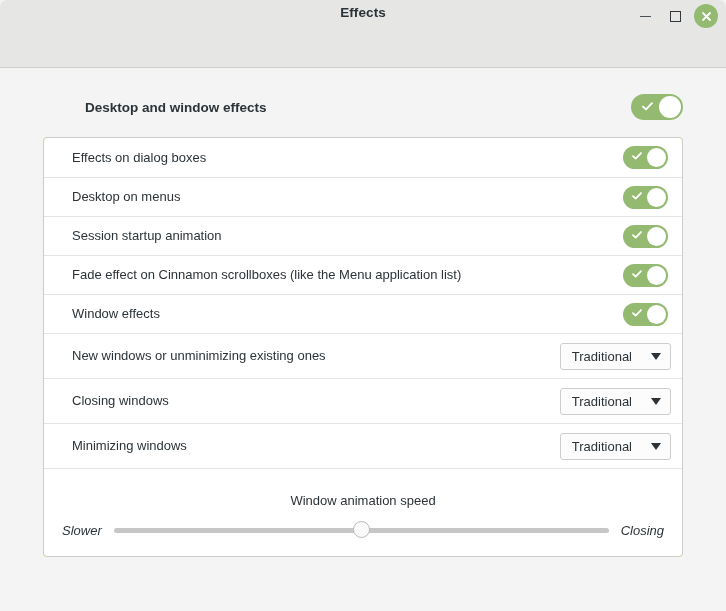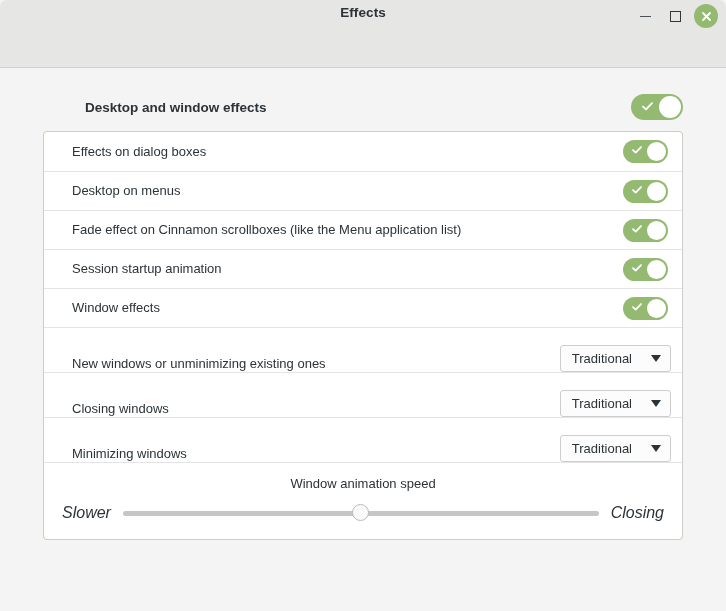--- a/index.html
+++ b/index.html
@@ -112,21 +112,21 @@
   }
 
   #section-head-label {
     font-size: 13.5px;
     font-weight: bold;
     color: #2b3338;
   }
 
   
   #frame {
-    margin-top: 2px;
+    margin-top: 8px;
     background: #eab308;
     border: 1px solid #cdcdcd;
     border-radius: 4px;
     overflow: hidden;
   }
 
   .row {
     position: relative;
     display: flex;
     align-items: center;
@@ -192,44 +192,44 @@
     flex: 0 0 auto;
   }
 
   .combo-arrow {
     width: 0; height: 0;
     border-left: 5.5px solid transparent;
     border-right: 5.5px solid transparent;
     border-top: 7px solid #2b3338;
   }
 
-  .row.combo-row { min-height: 45px; padding-right: 11px; align-items: flex-end; }
+  .row.combo-row { min-height: 45px; padding-right: 11px; }
 
   
   #slider-row {
     border-top: 1px solid #e4e4e4;
     background: #ffffff;
-    padding: 13px 18px 17px 18px;
+    padding: 24px 18px 17px 18px;
   }
 
   #slider-title {
     text-align: center;
     font-size: 13px;
     color: #2b3338;
     margin-bottom: 13px;
   }
 
   #slider-line {
     display: flex;
     align-items: center;
     gap: 12px;
   }
 
   .slider-end {
-    font-size: 16px;
+    font-size: 13px;
     font-style: italic;
     color: #2b3338;
     flex: 0 0 auto;
   }
 
   #slider-track-wrap {
     position: relative;
     flex: 1 1 auto;
     height: 18px;
     cursor: pointer;
@@ -306,31 +306,31 @@
         <span class="row-label">Desktop on menus</span>
         <div class="switch">
           <svg class="check" width="10" height="8" viewBox="0 0 11 9">
             <path d="M1 4.6 L4 7.4 L10 1.2" stroke="#ffffff" stroke-width="2" fill="none" stroke-linecap="round" stroke-linejoin="round"></path>
           </svg>
           <span class="knob"></span>
         </div>
       </div>
 
       <div class="row">
+        <span class="row-label">Session startup animation</span>
+        <div class="switch">
+          <svg class="check" width="10" height="8" viewBox="0 0 11 9">
+            <path d="M1 4.6 L4 7.4 L10 1.2" stroke="#ffffff" stroke-width="2" fill="none" stroke-linecap="round" stroke-linejoin="round"></path>
+          </svg>
+          <span class="knob"></span>
+        </div>
+      </div>
+
+      <div class="row">
         <span class="row-label">Fade effect on Cinnamon scrollboxes (like the Menu application list)</span>
-        <div class="switch">
-          <svg class="check" width="10" height="8" viewBox="0 0 11 9">
-            <path d="M1 4.6 L4 7.4 L10 1.2" stroke="#ffffff" stroke-width="2" fill="none" stroke-linecap="round" stroke-linejoin="round"></path>
-          </svg>
-          <span class="knob"></span>
-        </div>
-      </div>
-
-      <div class="row">
-        <span class="row-label">Session startup animation</span>
         <div class="switch">
           <svg class="check" width="10" height="8" viewBox="0 0 11 9">
             <path d="M1 4.6 L4 7.4 L10 1.2" stroke="#ffffff" stroke-width="2" fill="none" stroke-linecap="round" stroke-linejoin="round"></path>
           </svg>
           <span class="knob"></span>
         </div>
       </div>
 
       <div class="row">
         <span class="row-label">Window effects</span>

